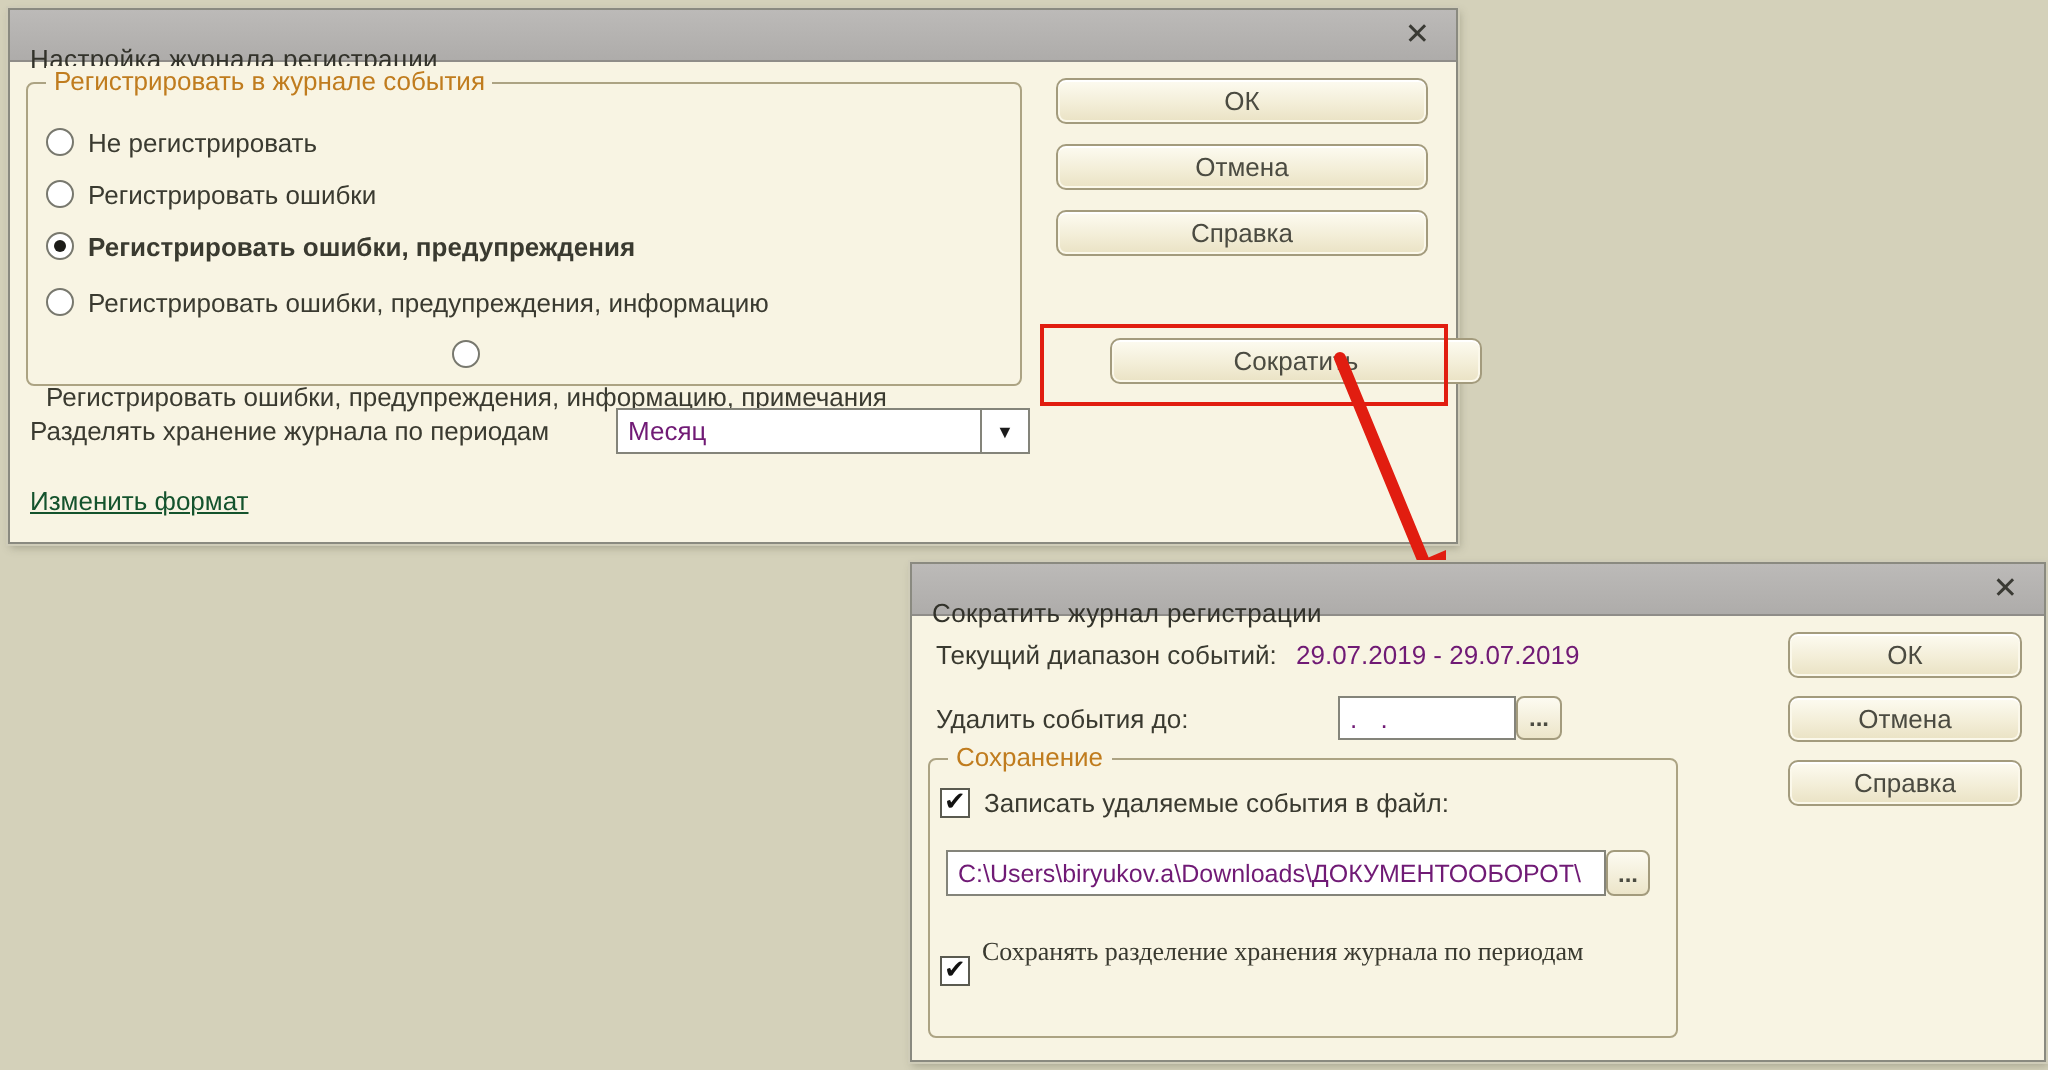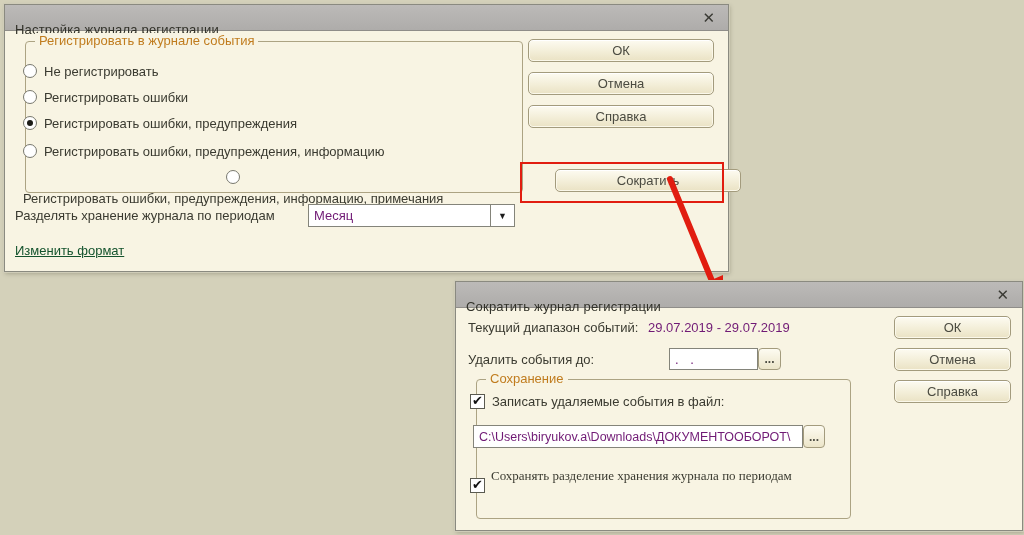--- a/index.html
+++ b/index.html
@@ -29,21 +29,21 @@
   .btn{
     position:absolute;box-sizing:border-box;
     background:linear-gradient(#fdfbf1,#f3eed8 55%,#eae2c4);
     border:1px solid #a39b7d;border-radius:5px;
     box-shadow:inset 0 1px 0 #ffffff, inset 0 0 0 1px #fbf8ea;
     display:flex;align-items:center;justify-content:center;
     color:#4b4b41;font-size:13px;
   }
   .group{
     position:absolute;box-sizing:border-box;
-    border:1px solid #aca383;border-radius:4px;margin-left:12px;
+    border:1px solid #aca383;border-radius:4px;
   }
   .group .glabel{
     position:absolute;top:-9px;left:9px;
     background:#f8f4e3;padding:0 4px;
     color:#c07c1e;font-size:13px;
   }
   .radio-row{position:absolute;display:flex;align-items:center;gap:7px;height:18px;}
   .radio{
     width:14px;height:14px;border-radius:50%;
     background:#ffffff;border:1px solid #78786e;
@@ -105,21 +105,21 @@
   </div>
 
   <div class="radio-row" style="left:18px;top:57px;">
     <span class="radio"></span>
     <span>Не регистрировать</span>
   </div>
   <div class="radio-row" style="left:18px;top:83px;">
     <span class="radio"></span>
     <span>Регистрировать ошибки</span>
   </div>
-  <div class="radio-row" style="left:18px;top:109px;">
+  <div class="radio-row" style="left:18px;top:109px;font-weight:bold;">
     <span class="radio checked"></span>
     <span>Регистрировать ошибки, предупреждения</span>
   </div>
   <div class="radio-row" style="left:18px;top:137px;">
     <span class="radio"></span>
     <span>Регистрировать ошибки, предупреждения, информацию</span>
   </div>
   <div class="radio-row" style="left:18px;top:165px;flex-direction:column;">
     <span class="radio"></span>
     <span>Регистрировать ошибки, предупреждения, информацию, примечания</span>

